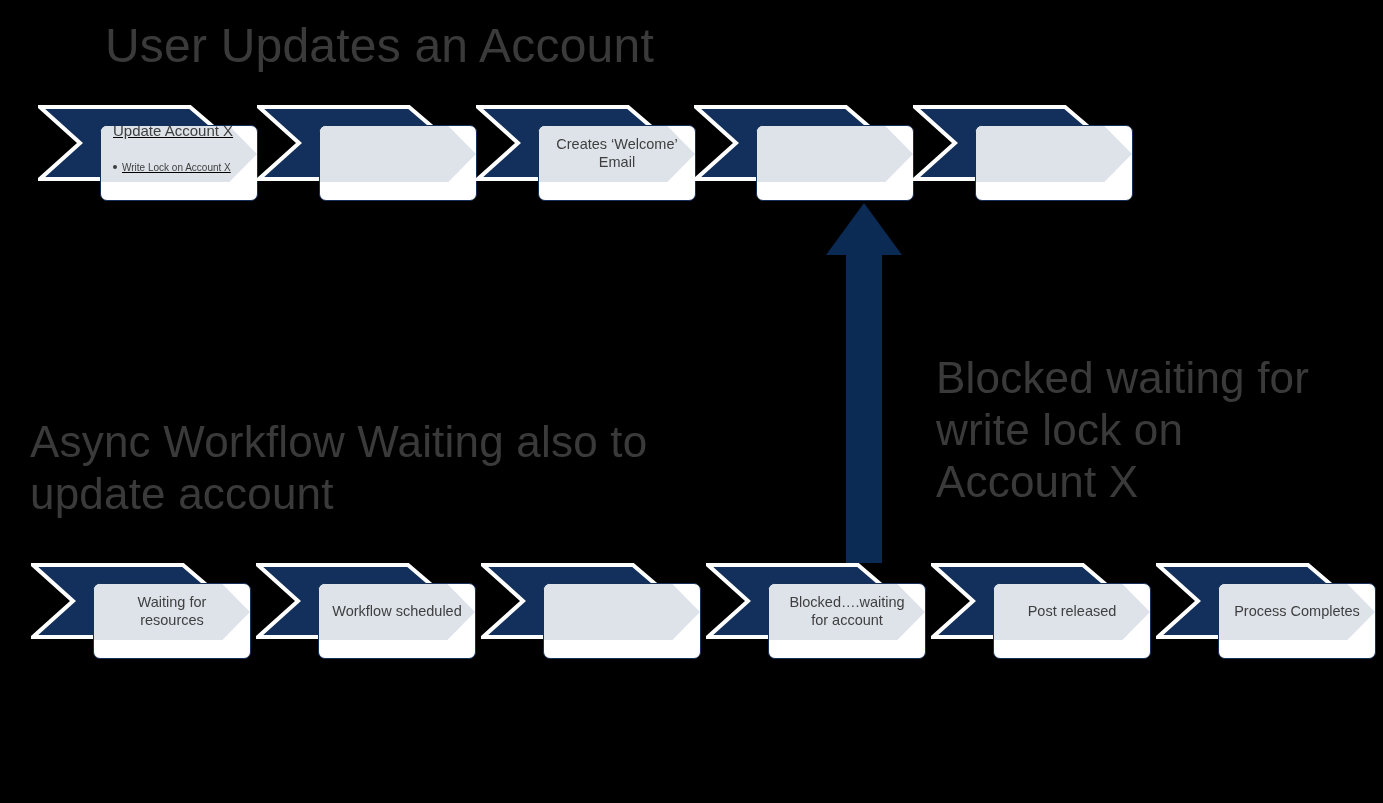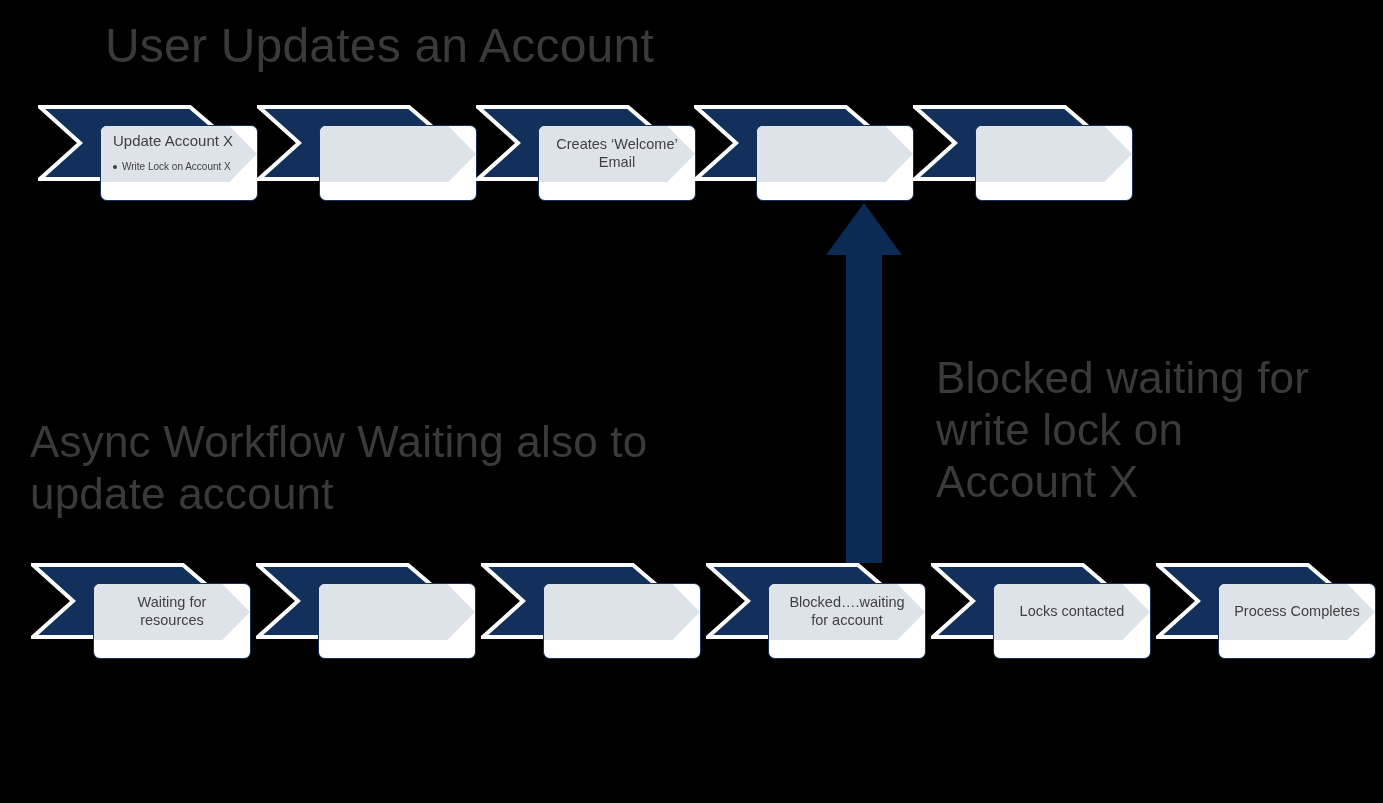--- a/index.html
+++ b/index.html
@@ -102,32 +102,33 @@
     color: #3f3f3f;
     font-size: 14.5px;
     font-weight: 400;
     text-align: center;
     line-height: 1.22;
     font-family: "Liberation Sans", sans-serif;
   }
   
   .step-detail .card-text {
     align-items: flex-start;
-    justify-content: flex-start;
-    padding: 6px 0 0 12px;
+    justify-content: flex-end;
+    padding: 6px 0 8px 12px;
+    text-decoration: underline;
   }
   .step-detail .card-title {
     text-align: left;
     font-size: 15px;
   }
   .card-bullet {
     color: #3f3f3f;
     font-size: 10px;
     text-align: left;
-    margin-top: 11px;
+    margin-top: 22px;
     line-height: 1.2;
     white-space: nowrap;
     font-family: "Liberation Sans", sans-serif;
   }
   .card-bullet .dot {
     display: inline-block;
     width: 4px; height: 4px;
     background: #3f3f3f;
     border-radius: 50%;
     vertical-align: middle;
@@ -273,20 +274,23 @@
         <svg width="196" height="78" viewBox="0 0 196 78">
           <polygon points="2,3 152,3 194,39 152,75 2,75 42,39" fill="#12305b" stroke="#ffffff" stroke-width="4"></polygon>
         </svg>
       </div>
       <div class="card">
         <div class="card-chev">
           <svg viewBox="0 0 158 56" preserveAspectRatio="none">
             <polygon points="0,0 130,0 158,28 130,56 0,56" fill="#dee3ea"></polygon>
           </svg>
         </div>
+        <div class="card-text">
+          <div class="card-title">Workflow scheduled</div>
+        </div>
       </div>
     </div>
 
     <div class="step" style="left:481px; top:562px;">
       <div class="chev-back">
         <svg width="196" height="78" viewBox="0 0 196 78">
           <polygon points="2,3 152,3 194,39 152,75 2,75 42,39" fill="#12305b" stroke="#ffffff" stroke-width="4"></polygon>
         </svg>
       </div>
       <div class="card">
@@ -322,21 +326,21 @@
           <polygon points="2,3 152,3 194,39 152,75 2,75 42,39" fill="#12305b" stroke="#ffffff" stroke-width="4"></polygon>
         </svg>
       </div>
       <div class="card">
         <div class="card-chev">
           <svg viewBox="0 0 158 56" preserveAspectRatio="none">
             <polygon points="0,0 130,0 158,28 130,56 0,56" fill="#dee3ea"></polygon>
           </svg>
         </div>
         <div class="card-text">
-          <div class="card-title">Locks contacted</div>
+          <div class="card-title">Post released</div>
         </div>
       </div>
     </div>
 
     <div class="step" style="left:1156px; top:562px;">
       <div class="chev-back">
         <svg width="196" height="78" viewBox="0 0 196 78">
           <polygon points="2,3 152,3 194,39 152,75 2,75 42,39" fill="#12305b" stroke="#ffffff" stroke-width="4"></polygon>
         </svg>
       </div>

